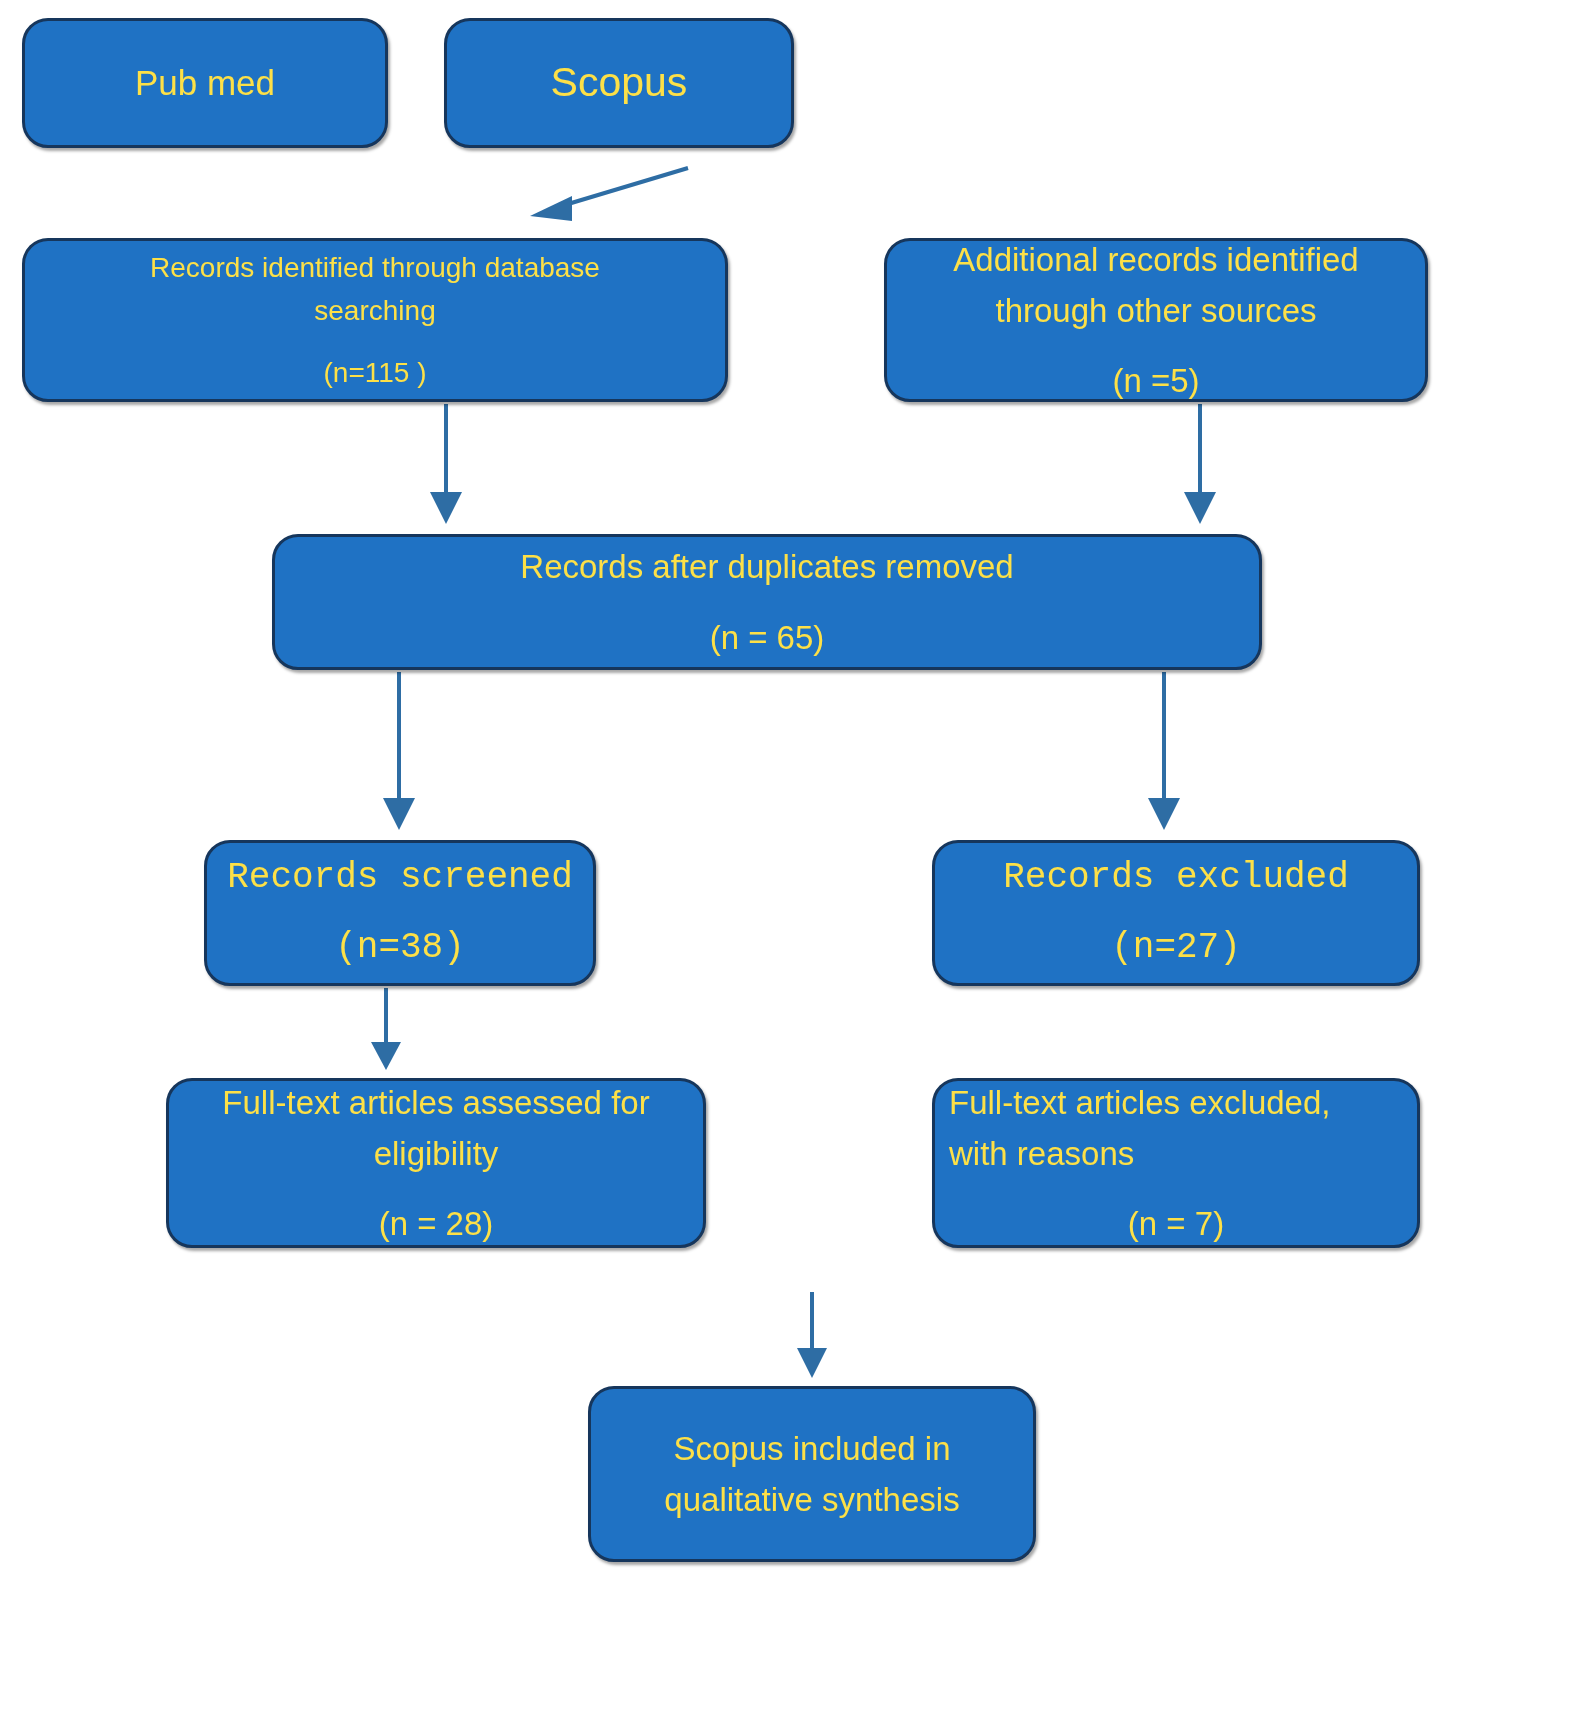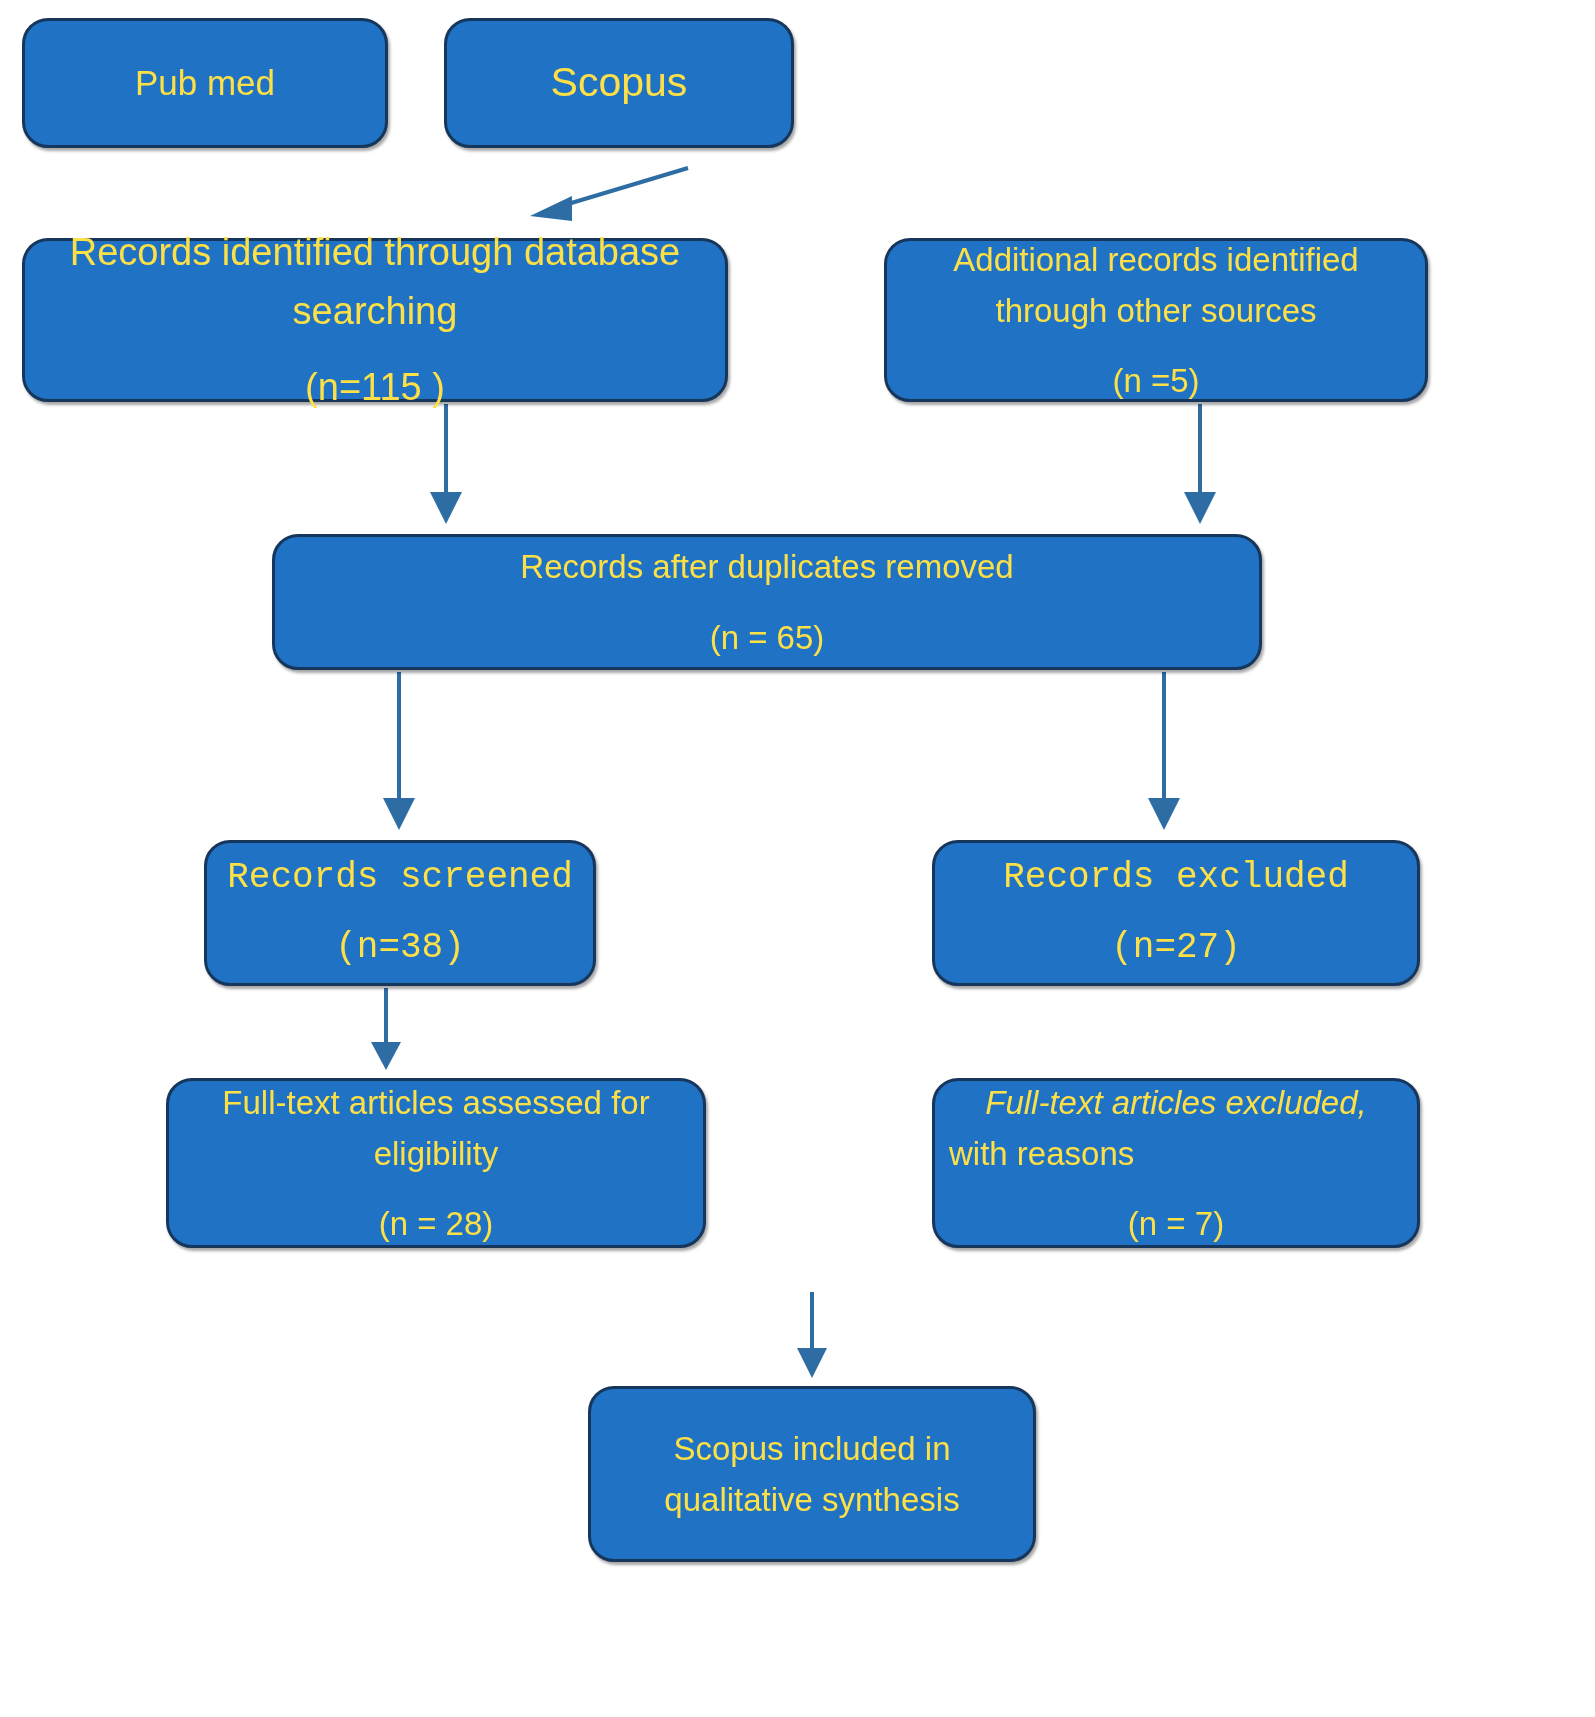--- a/index.html
+++ b/index.html
@@ -39,21 +39,21 @@
     position:absolute;
     left:0;top:0;
     width:1595px;
     height:1717px;
     pointer-events:none;
   }
 
   
   #box-pubmed      { left:22px;   top:18px;   width:366px; height:130px; font-size:35px; }
   #box-scopus      { left:444px;  top:18px;   width:350px; height:130px; font-size:41px; }
-  #box-db-search   { left:22px;   top:238px;  width:706px; height:164px; font-size:38px; }
+  #box-db-search   { left:22px;   top:238px;  width:706px; height:164px; font-size:28px; }
   #box-other-src   { left:884px;  top:238px;  width:544px; height:164px; font-size:33px; }
   #box-dup-removed { left:272px;  top:534px;  width:990px; height:136px; font-size:33px; }
   #box-screened    { left:204px;  top:840px;  width:392px; height:146px; font-size:36px; }
   #box-excluded    { left:932px;  top:840px;  width:488px; height:146px; font-size:36px; }
   #box-fulltext    { left:166px;  top:1078px; width:540px; height:170px; font-size:33px; }
   #box-ft-excluded { left:932px;  top:1078px; width:488px; height:170px; font-size:33px; }
   #box-included    { left:588px;  top:1386px; width:448px; height:176px; font-size:33px; }
 </style>
 </head>
 <body>
@@ -133,21 +133,21 @@
     <span class="line" style="margin-top:14px;">(n=27)</span>
   </div>
 
   <div class="box" id="box-fulltext">
     <span class="line">Full-text articles assessed for</span>
     <span class="line">eligibility</span>
     <span class="line" style="margin-top:18px;">(n = 28)</span>
   </div>
 
   <div class="box" id="box-ft-excluded">
-    <span class="line" style="text-align:center;font-style:italic;">Full-text articles excluded,</span>
+    <span class="line" style="text-align:left;">Full-text articles excluded,</span>
     <span class="line" style="text-align:left;">with reasons</span>
     <span class="line" style="margin-top:18px;">(n = 7)</span>
   </div>
 
   <div class="box" id="box-included">
     <span class="line">Scopus included in</span>
     <span class="line">qualitative synthesis</span>
   </div>
 
 </div>

